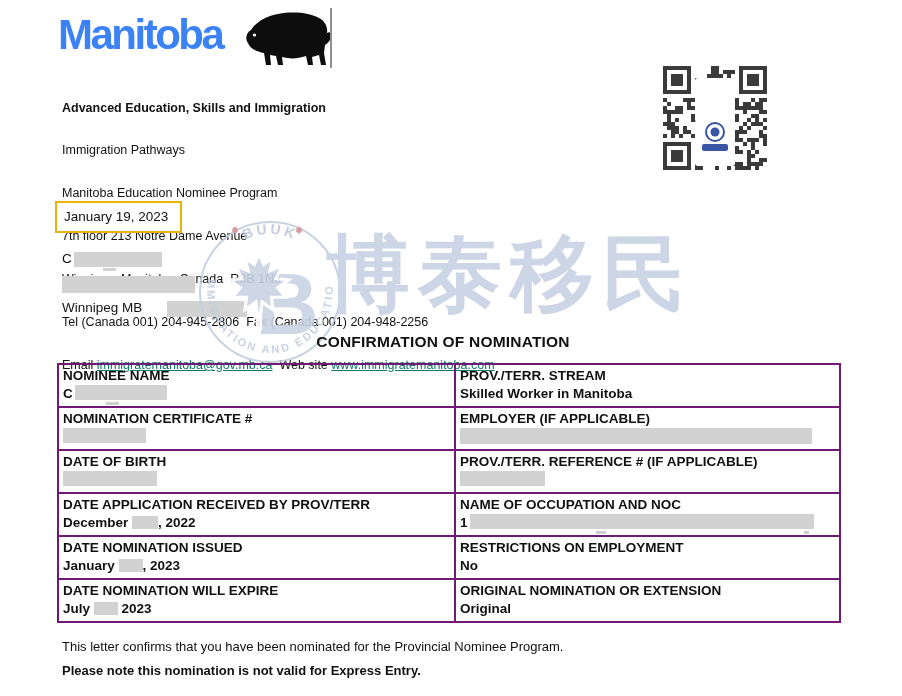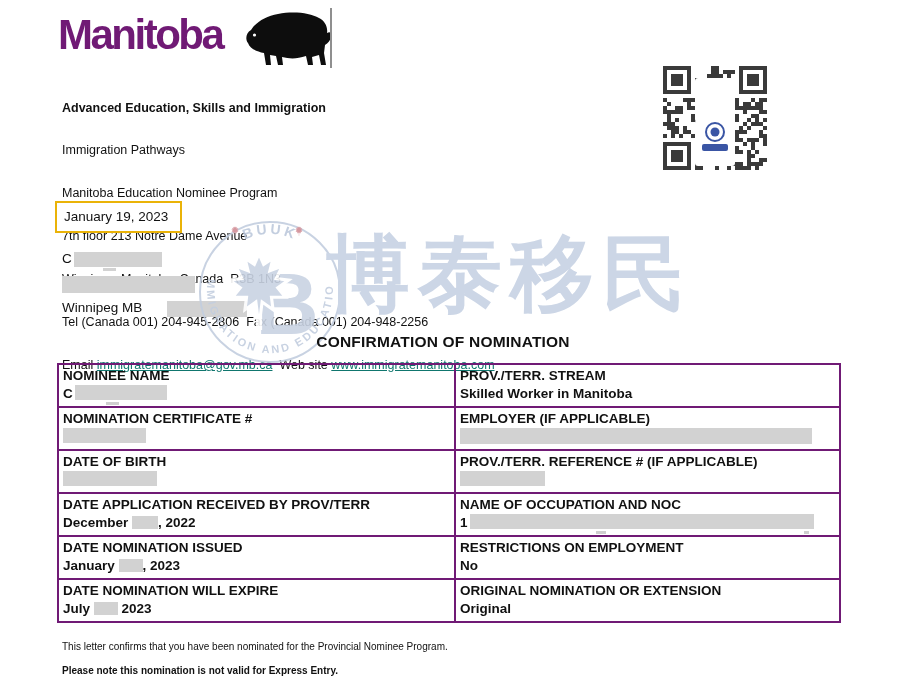--- a/index.html
+++ b/index.html
@@ -32,29 +32,29 @@
              font-weight:bold;letter-spacing:0.2px;}
 
   
   table.nom{left:57px;top:363px;position:absolute;border-collapse:collapse;table-layout:fixed;width:762px;}
   table.nom td{border:2px solid #701a75;vertical-align:top;padding:2px 4px 0 4px;height:39px;
                font-size:13.5px;font-weight:bold;line-height:17px;position:relative;}
   td.c-left{width:387px;} td.c-right{width:375px;}
   .cell-value{margin-top:1px;}
   .remnant{position:absolute;background:#cfcfcf;}
 
-  .footer-line{left:62px;font-size:10px;line-height:16px;}
+  .footer-line{left:62px;font-size:13px;line-height:16px;}
   .fw-b{font-weight:bold;}
 </style>
 </head>
 <body>
 
 <div class="page">
 
-  <div class="abs wordmark" style="color:#701a75;">Manitoba</div>
+  <div class="abs wordmark" style="color:#3b82f6;">Manitoba</div>
 
   <svg class="abs" style="left:242px;top:10px;" width="90" height="58" viewBox="0 0 90 58">
     <path fill="#0d0d0d" d="M6,33 C3,29 4,23 9,20 C14,12 24,6 36,4 C52,1 68,3 77,8
       C83,11 86,17 85,23 C88,21 90,23 89,27 C88,31 86,33 83,35
       L82,43 L84,55 L79,55 L77,45 L70,47 L71,55 L66,55 L64,46
       C55,49 48,49 40,47 L41,55 L36,55 L34,46 L28,45 L29,55 L24,55 L22,43
       C14,41 8,39 6,33 Z"></path>
     <circle cx="12.5" cy="25" r="1.6" fill="#fff"></circle>
   </svg>
   <div class="abs logo-divider"></div>

